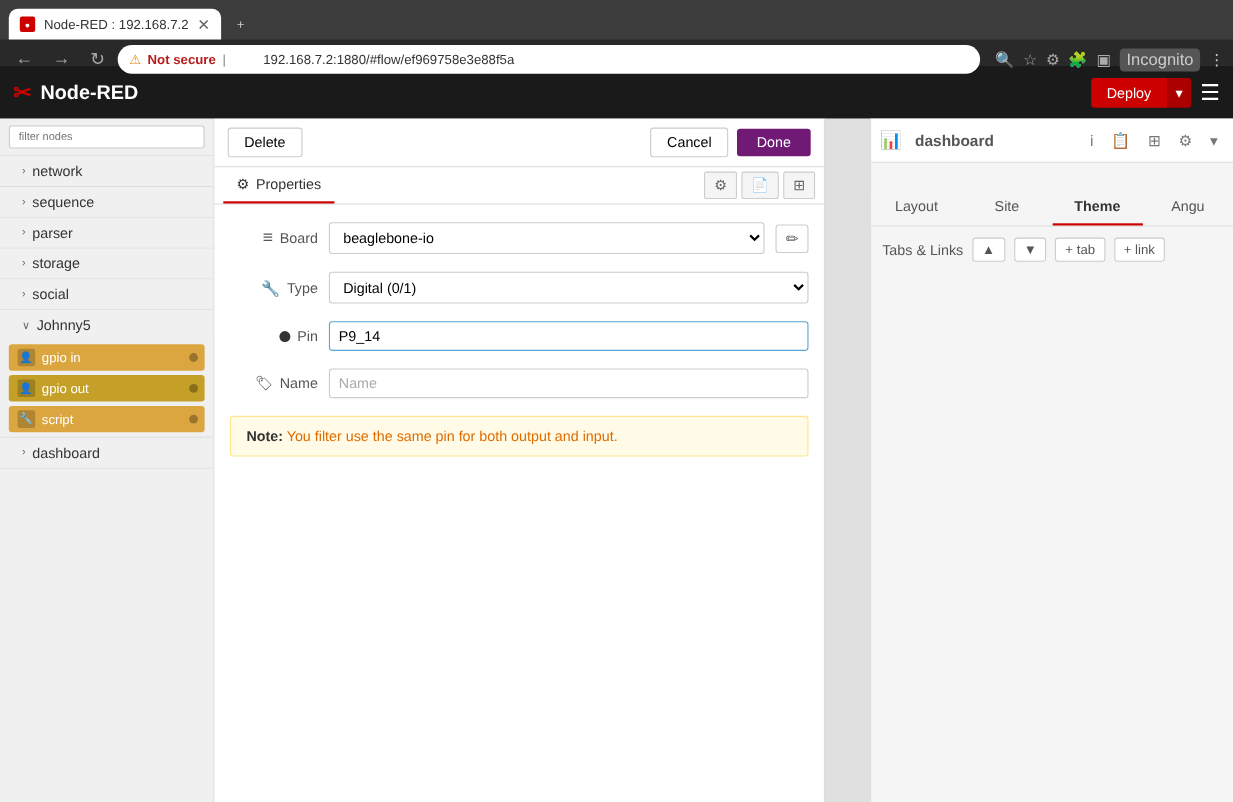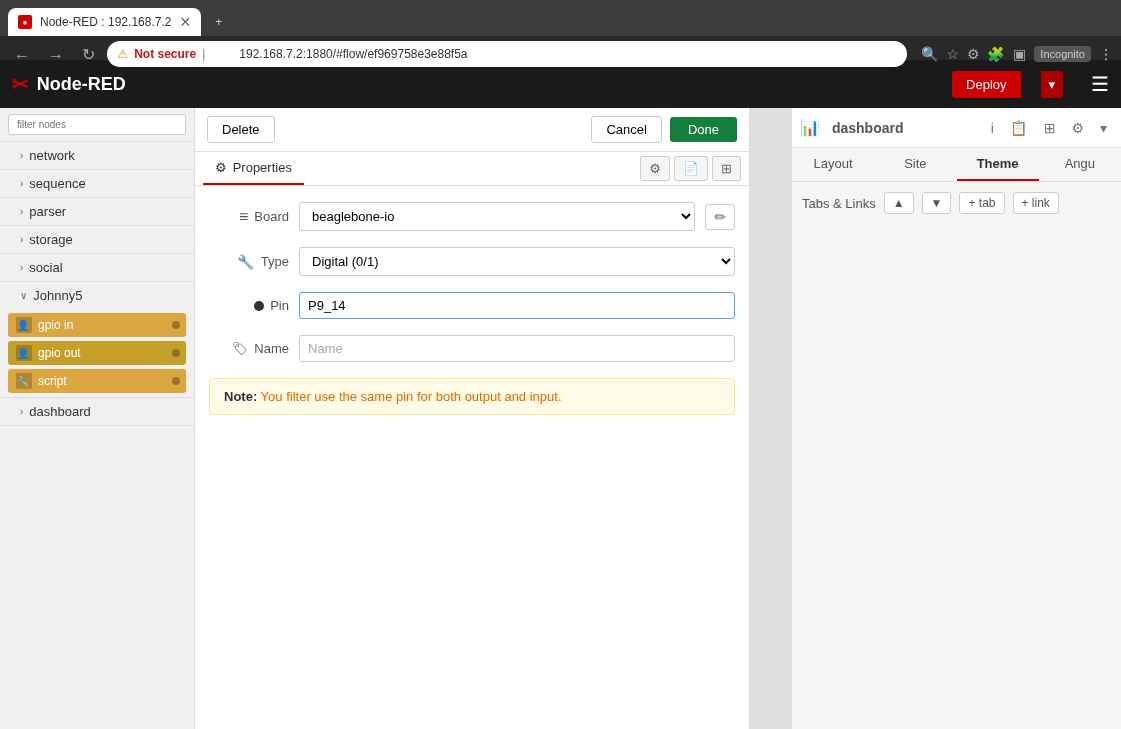--- a/index.html
+++ b/index.html
@@ -8,30 +8,30 @@
     
     .browser-chrome { background: #3c3c3c; height: 60px; }
     .browser-tabs { background: #3c3c3c; height: 36px; display: flex; align-items: flex-end; padding: 0 8px; gap: 4px; }
     .browser-tab { background: #fff; border-radius: 8px 8px 0 0; height: 28px; display: flex; align-items: center; padding: 0 10px; gap: 8px; min-width: 160px; font-size: 12px; color: #333; }
     .browser-tab .favicon { width: 14px; height: 14px; background: #c00; border-radius: 2px; display: inline-flex; align-items: center; justify-content: center; color: white; font-size: 8px; }
     .browser-tab .tab-close { margin-left: auto; color: #666; cursor: pointer; font-size: 14px; }
     .browser-address-bar { background: #292929; height: 36px; display: flex; align-items: center; padding: 0 8px; gap: 6px; }
     .nav-btn { color: #aaa; font-size: 16px; padding: 2px 6px; cursor: pointer; }
     .address-bar-input { background: #fff; border-radius: 20px; flex: 1; height: 26px; display: flex; align-items: center; padding: 0 10px; font-size: 12px; color: #333; gap: 6px; }
     .address-bar-right { display: flex; align-items: center; gap: 8px; color: #aaa; font-size: 14px; margin-left: 8px; }
-    .incognito-badge { background: #555; border-radius: 4px; padding: 2px 6px; font-size: 11px; color: #ccc; text-align: right; }
+    .incognito-badge { background: #555; border-radius: 4px; padding: 2px 6px; font-size: 15px; color: #ccc; text-align: right; }
 
     
     .app-container { display: flex; height: 669px; background: #fff; }
 
     
     .top-bar { background: #1a1a1a; height: 48px; display: flex; align-items: center; padding: 0 12px; gap: 12px; }
     .top-bar-logo { display: flex; align-items: center; gap: 8px; color: #fff; font-size: 18px; font-weight: bold; }
     .logo-icon { color: #c00; font-size: 20px; }
-    .top-bar-right { margin-left: auto; display: flex; align-items: center; gap: 20px; }
+    .top-bar-right { margin-left: auto; display: flex; align-items: center; gap: 0; }
     .deploy-btn { background: #c00; color: white; border: none; padding: 6px 14px; border-radius: 3px 0 0 3px; font-size: 13px; cursor: pointer; }
     .deploy-dropdown { background: #a00; color: white; border: none; padding: 6px 8px; border-radius: 0 3px 3px 0; font-size: 13px; cursor: pointer; }
     .hamburger { color: #fff; font-size: 20px; cursor: pointer; margin-left: 8px; }
 
     
     .sidebar { width: 195px; background: #f0f0f0; border-right: 1px solid #ddd; display: flex; flex-direction: column; overflow: hidden; }
     .sidebar-filter { padding: 6px 8px; background: #f0f0f0; border-bottom: 1px solid #ddd; }
     .sidebar-filter input { width: 100%; padding: 4px 8px; border: 1px solid #ccc; border-radius: 3px; font-size: 10px; background: #fff; }
     .sidebar-item-group { border-bottom: 1px solid #ddd; }
     .sidebar-group-header { padding: 6px 10px 6px 20px; font-size: 13px; color: #333; cursor: pointer; display: flex; align-items: center; gap: 6px; background: #f0f0f0; }
@@ -43,21 +43,21 @@
 
     
     .main-content { flex: 1; display: flex; flex-direction: column; position: relative; background: #e0e0e0; }
 
     
     .edit-panel { position: absolute; top: 0; left: 0; width: 555px; height: 100%; background: #fff; z-index: 10; display: flex; flex-direction: column; border-right: 1px solid #ddd; }
     .edit-panel-header { padding: 10px 14px; border-bottom: 1px solid #ddd; font-size: 15px; color: #333; }
     .edit-panel-actions { display: flex; align-items: center; padding: 8px 12px; border-bottom: 1px solid #ddd; gap: 8px; }
     .btn-delete { background: #fff; border: 1px solid #ccc; padding: 5px 14px; border-radius: 3px; font-size: 13px; cursor: pointer; }
     .btn-cancel { background: #fff; border: 1px solid #ccc; padding: 5px 14px; border-radius: 3px; font-size: 13px; cursor: pointer; margin-left: auto; }
-    .btn-done { background: #15803d; color: #fff; border: none; padding: 5px 18px; border-radius: 3px; font-size: 13px; cursor: pointer; }
+    .btn-done { background: #701a75; color: #fff; border: none; padding: 5px 18px; border-radius: 3px; font-size: 13px; cursor: pointer; }
 
     
     .edit-tabs { display: flex; align-items: center; border-bottom: 1px solid #ddd; padding: 0 8px; gap: 0; }
     .edit-tab { padding: 8px 12px; font-size: 13px; color: #555; cursor: pointer; border-bottom: 2px solid transparent; display: flex; align-items: center; gap: 6px; }
     .edit-tab.active { border-bottom-color: #c00; color: #333; }
     .edit-tab-icons { margin-left: auto; display: flex; gap: 4px; }
     .tab-icon-btn { padding: 4px 8px; color: #666; cursor: pointer; border: 1px solid #ccc; border-radius: 2px; font-size: 13px; background: #f5f5f5; }
 
     
     .form-body { padding: 16px 14px; flex: 1; overflow-y: auto; }
@@ -73,21 +73,21 @@
     .note-box { background: #fffbe6; border: 1px solid #ffe58f; border-radius: 3px; padding: 10px 14px; font-size: 13px; color: #555; margin: 8px 0; }
     .note-box strong { color: #333; }
     .note-text { color: #e06c00; }
 
     
     .right-panel { position: absolute; right: 0; top: 0; width: 330px; height: 100%; background: #f5f5f5; border-left: 1px solid #ddd; display: flex; flex-direction: column; }
     .right-panel-header { background: #fff; border-bottom: 1px solid #ddd; display: flex; align-items: center; padding: 0 8px; height: 40px; gap: 4px; }
     .rph-icon { color: #777; font-size: 16px; }
     .rph-title { font-size: 14px; color: #555; font-weight: bold; flex: 1; text-align: left; padding-left: 8px; }
     .rph-btn { padding: 4px 6px; color: #777; cursor: pointer; font-size: 14px; border: none; background: none; }
-    .right-tabs { display: flex; border-bottom: 1px solid #ddd; background: #f5f5f5; }
+    .right-tabs { display: flex; border-bottom: 1px solid #ddd; background: #f5f5f5; margin-top: 24px; }
     .right-tab { flex: 1; text-align: center; padding: 8px 4px; font-size: 13px; color: #555; cursor: pointer; border-bottom: 2px solid transparent; }
     .right-tab.active { border-bottom-color: #c00; color: #333; font-weight: bold; }
     .right-panel-body { flex: 1; padding: 10px; }
     .tabs-links-header { font-size: 13px; color: #555; display: flex; align-items: center; gap: 8px; margin-bottom: 8px; }
     .tl-btn { border: 1px solid #ccc; background: #fff; padding: 3px 8px; border-radius: 3px; font-size: 12px; cursor: pointer; color: #555; }
   </style>
 </head>
 <body>
 
 <div class="browser-chrome">

